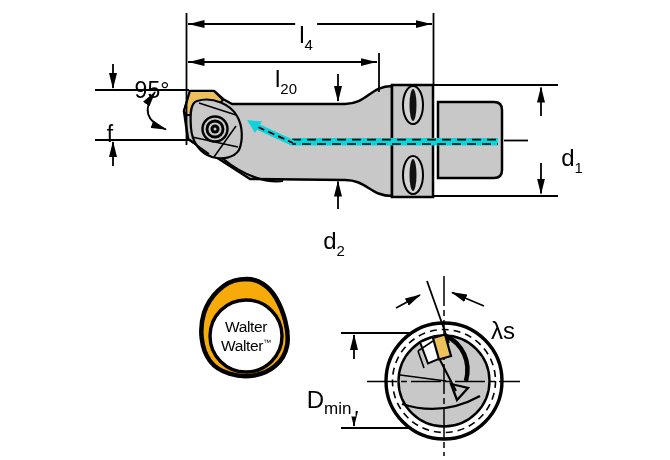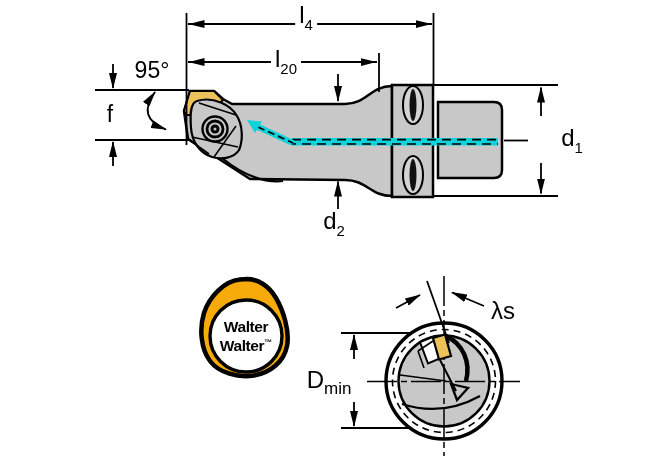--- a/index.html
+++ b/index.html
@@ -3,29 +3,29 @@
 <meta charset="utf-8">
 <style>
   html,body{margin:0;padding:0;background:#fff;}
   .stage{
     position:relative;width:670px;height:460px;background:#fff;
     font-family:"Liberation Sans", sans-serif;overflow:hidden;
   }
   .stage svg{position:absolute;left:0;top:0;}
   .dim-label{
     position:absolute;transform:translate(-50%,-50%);
-    font-size:24px;color:#000;white-space:nowrap;line-height:1;
+    font-size:24px;color:#000;white-space:nowrap;line-height:1;margin-top:20px;
   }
   .dim-label.on-line{background:#fff;padding:0 4px;}
   .sb{font-size:15px;vertical-align:-7px;}
   .sb-min{font-size:17px;vertical-align:-6px;}
   .lbl-95,.lbl-f{font-size:23px;}
   .logo-text{
     position:absolute;left:246px;top:336px;transform:translate(-50%,-50%);
-    text-align:center;font-weight:bold;font-size:15.5px;line-height:16px;
+    text-align:center;font-weight:normal;font-size:15.5px;line-height:16px;
     letter-spacing:-0.4px;color:#000;white-space:nowrap;
   }
   .tm{font-size:8px;vertical-align:6px;letter-spacing:0;}
 </style>
 </head>
 <body>
 
 <div class="stage">
 
 <svg width="670" height="460" viewBox="0 0 670 460">

